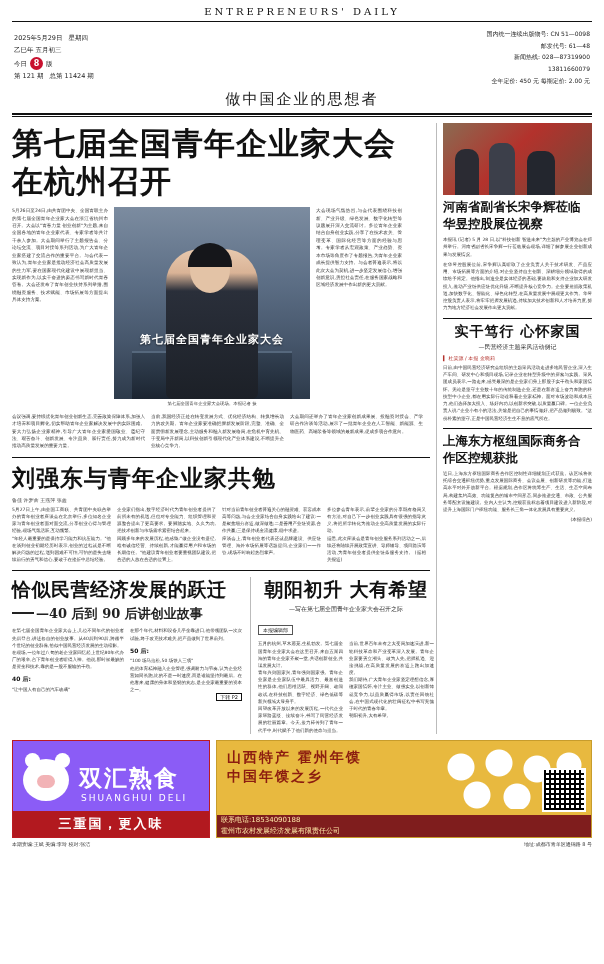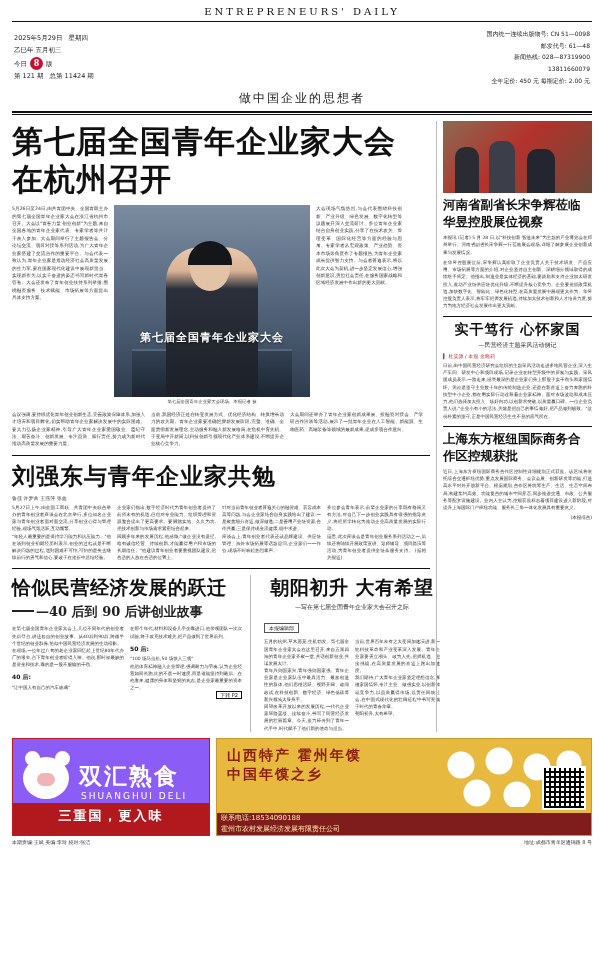--- a/index.html
+++ b/index.html
@@ -34,21 +34,21 @@
   }
   .mh-title{
     flex:1;text-align:center;
     font-family:"DejaVu Serif","Liberation Serif",serif;
     font-size:44px;font-weight:bold;letter-spacing:2px;
     color:#111;white-space:nowrap;
     text-shadow:0.5px 0 0 #000;
   }
   .mh-right{width:130px;font-size:6px;line-height:1.95;color:#222;text-align:right;}
   .slogan{
-    text-align:center;font-size:12px;letter-spacing:2px;color:#222;
+    text-align:center;font-size:15px;letter-spacing:2px;color:#222;
     padding:2px 0 4px 0;
   }
   .rule2{border-bottom:2px solid #111;margin:0 12px;}
   .rule-thin{border-bottom:1px solid #111;margin:1px 12px 0 12px;}
 
   
   .body{display:flex;padding:6px 12px 0 12px;gap:6px;}
   .left-col{width:418px;}
   .right-col{width:156px;border-left:1px solid #bbb;padding-left:6px;}
 
@@ -101,21 +101,21 @@
   .headline2{
     font-family:"DejaVu Serif","Liberation Serif",serif;
     font-size:23px;font-weight:bold;color:#111;letter-spacing:1px;margin-bottom:3px;
   }
   .byline{font-size:5px;color:#444;margin-bottom:3px;}
   .cols4{display:flex;gap:6px;}
   .cols4 .col{width:99px;font-size:4.5px;line-height:1.6;color:#333;text-align:justify;}
 
   .two-feature{display:flex;gap:8px;margin-top:6px;}
   .feat-left{width:230px;}
-  .feat-right{width:182px;border-left:1px solid #bbb;padding-left:13px;}
+  .feat-right{width:182px;border-left:1px solid #bbb;padding-left:7px;}
   .headline3{
     font-family:"DejaVu Serif","Liberation Serif",serif;
     font-size:19px;font-weight:bold;color:#111;letter-spacing:0.5px;
   }
   .subhead3{
     font-family:"DejaVu Serif","Liberation Serif",serif;
     font-size:13px;font-weight:bold;color:#222;margin-top:2px;
   }
   .dash{display:inline-block;width:22px;border-top:2px solid #222;vertical-align:4px;margin-right:2px;}
   .feat-cols{display:flex;gap:6px;margin-top:4px;}
@@ -172,21 +172,21 @@
   }
   .ad1 .ear1,.ad1 .ear2{position:absolute;top:12px;width:15px;height:15px;border-radius:50%;background:#fff;}
   .ad1 .ear1{left:12px;}
   .ad1 .ear2{left:42px;}
   .ad1 .t1{
     position:absolute;left:66px;top:22px;color:#fff;font-size:23px;font-weight:bold;
     font-family:"DejaVu Serif","Liberation Serif",serif;letter-spacing:2px;
   }
   .ad1 .t2{position:absolute;left:68px;top:52px;color:#fff;font-size:9px;letter-spacing:2px;}
   .ad1 .band{
-    position:absolute;left:0;bottom:0;width:100%;height:32px;background:#b2191f;
+    position:absolute;left:0;bottom:0;width:100%;height:26px;background:#b2191f;
   }
   .ad1 .band span{
     display:block;text-align:center;color:#fff;font-size:13px;font-weight:bold;line-height:26px;
     letter-spacing:2px;font-family:"DejaVu Serif","Liberation Serif",serif;
   }
   .ad2{
     flex:1;height:96px;background:#e8b93f;position:relative;overflow:hidden;border:1px solid #c79c2c;
   }
   .ad2 .t1{
     position:absolute;left:10px;top:8px;color:#8c1d10;font-size:14px;font-weight:bold;

